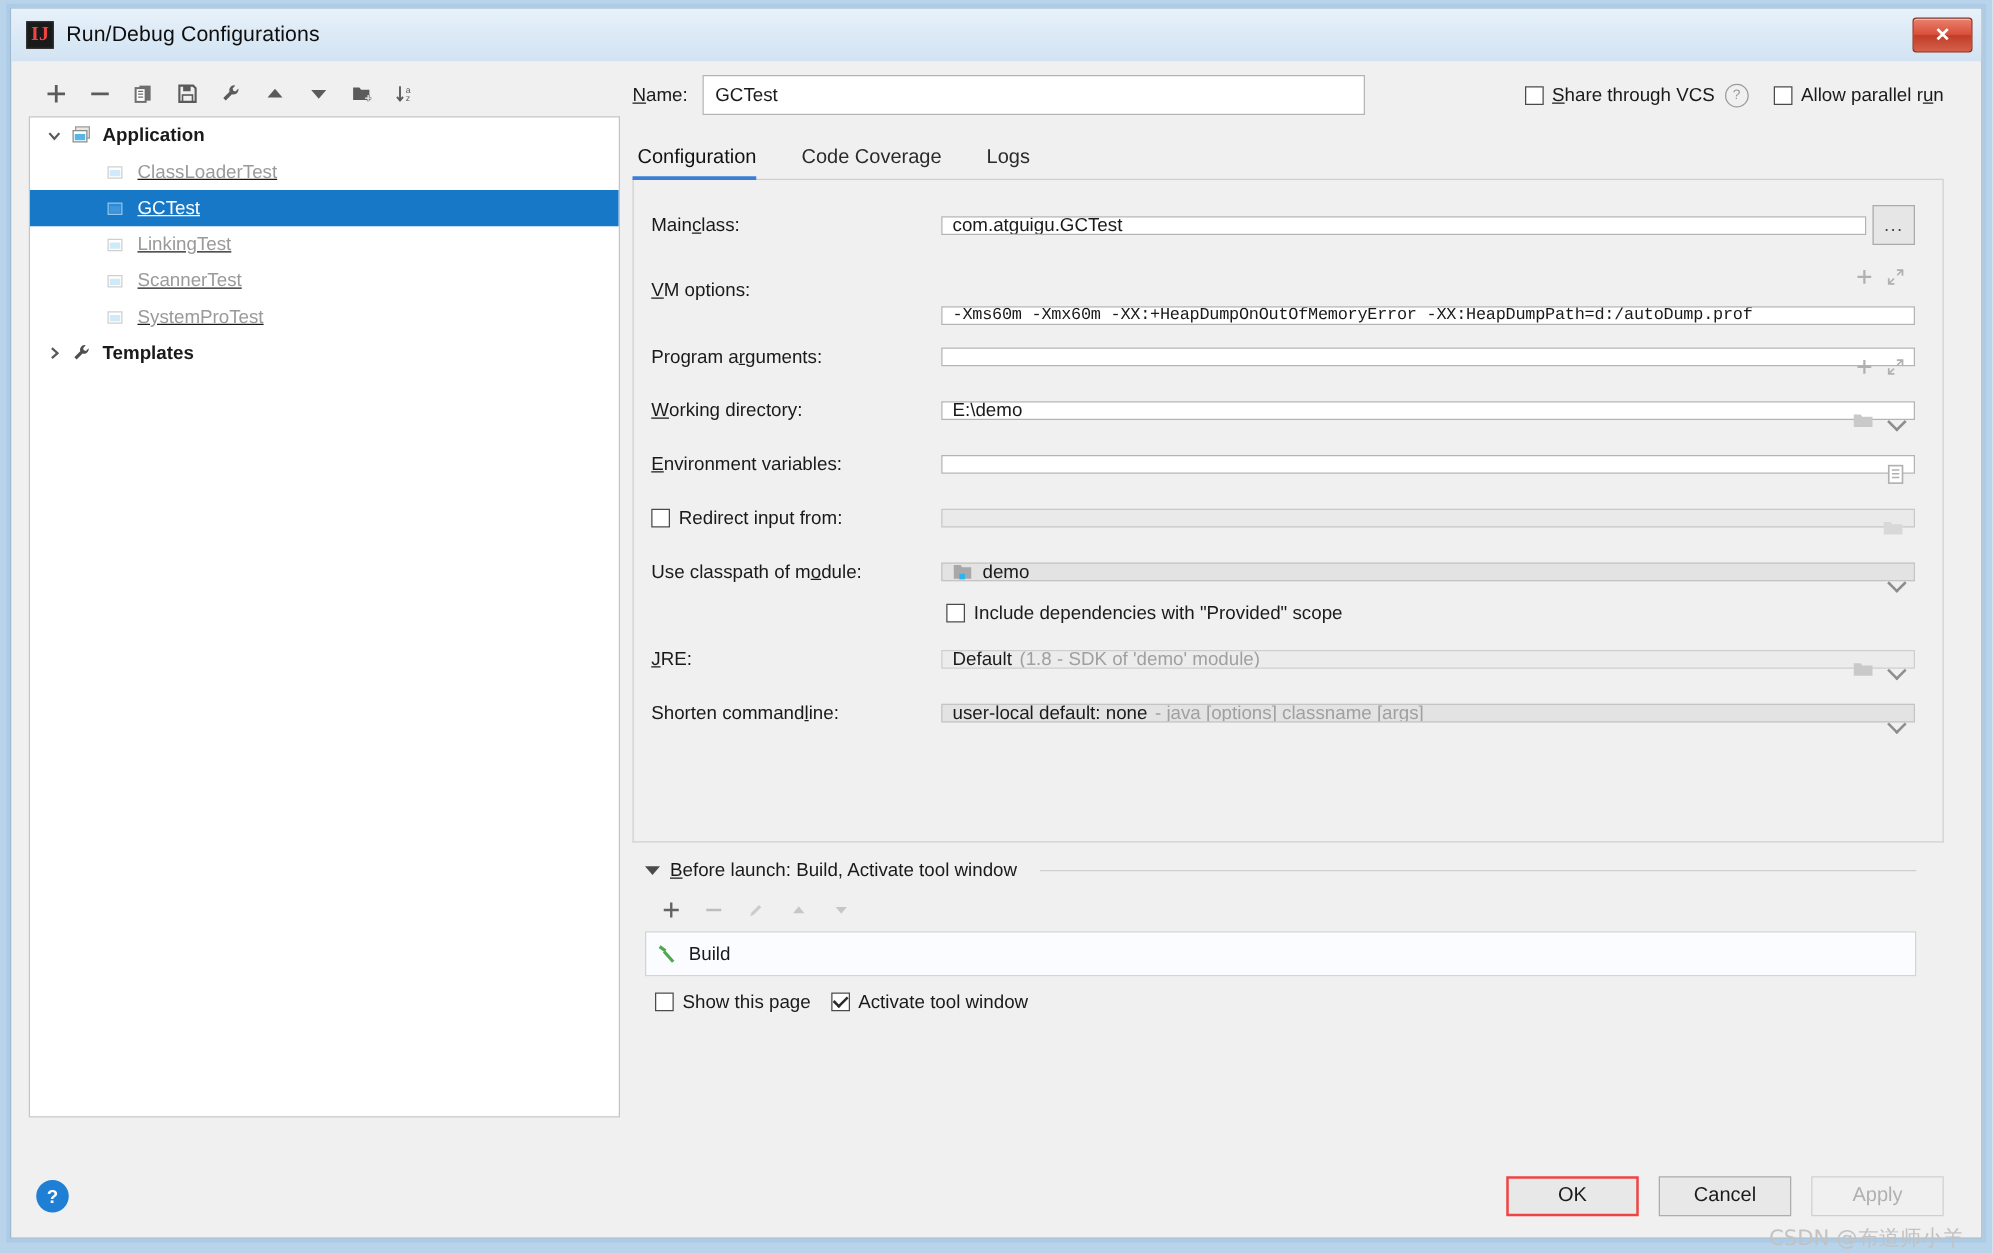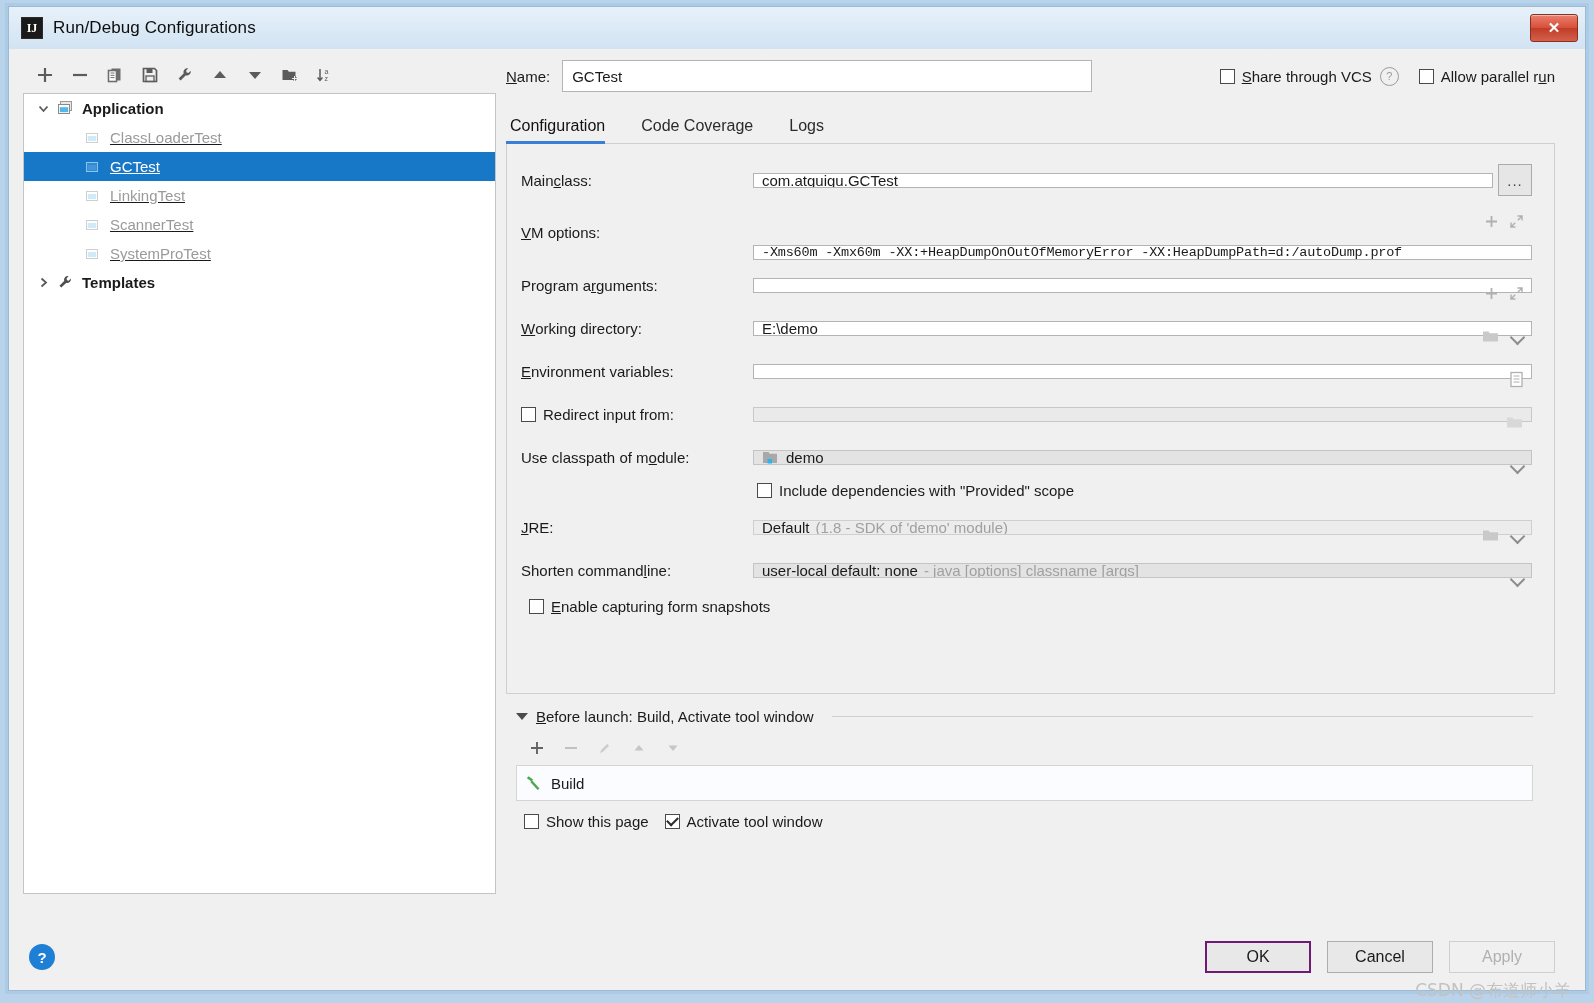--- a/index.html
+++ b/index.html
@@ -26,21 +26,21 @@
     display:flex;align-items:center;
     padding:0 6px 0 12px;
     position:relative;
   }
   .app-icon{
     width:20px;height:20px;background:#1a1a1a;
     border:1px solid #2b2b2b;
     display:flex;align-items:center;justify-content:center;
     margin-right:10px;flex:0 0 20px;
   }
-  .app-icon span{color:#ffffff;font-size:12px;font-weight:bold;line-height:1;font-family:"Liberation Serif",serif;}
+  .app-icon span{color:#ef4444;font-size:16px;font-weight:bold;line-height:1;font-family:"Liberation Serif",serif;}
   .title-text{font-size:17px;color:#0e0e0e;letter-spacing:.1px;}
   .close-btn{
     position:absolute;right:7px;top:7px;
     width:46px;height:26px;
     background:linear-gradient(to bottom,#e8816e 0%,#d9503a 48%,#c03d28 52%,#d4614b 100%);
     border:1px solid #8a2f1e;border-radius:3px;
     display:flex;align-items:center;justify-content:center;
     color:#fff;font-size:15px;font-weight:bold;
     box-shadow:inset 0 1px 0 rgba(255,255,255,.45);
     cursor:pointer;
@@ -150,21 +150,21 @@
   }
   .help-circle{
     width:26px;height:26px;border-radius:50%;background:#1e7fd4;color:#fff;
     display:flex;align-items:center;justify-content:center;font-size:15px;font-weight:bold;cursor:pointer;
   }
   .btns{margin-left:auto;display:flex;gap:16px;align-items:center;}
   .dbtn{
     width:106px;height:32px;background:#e8e8e8;border:1px solid #adadad;
     display:flex;align-items:center;justify-content:center;font-size:16px;cursor:pointer;box-sizing:border-box;
   }
-  .dbtn.default{border:2px solid #701a75;background:#e8e8e8;}
+  .dbtn.default{border:2px solid #ef4444;background:#e8e8e8;}
   .dbtn.disabled{color:#b0b0b0;border-color:#cfcfcf;background:#f0f0f0;cursor:default;text-align:center;}
   .watermark{
     position:absolute;right:14px;bottom:-12px;color:#c2c2c2;font-size:17px;
     font-family:"DejaVu Sans",sans-serif;white-space:nowrap;
   }
   u{text-decoration:underline;}
 </style>
 </head>
 <body>
 
@@ -491,24 +491,20 @@
             <div class="ti combo">
               <span class="strongpart">user-local default: none</span>
               <span class="ghost" style="margin-left:6px;">- java [options] classname [args]</span>
             </div>
             <div class="inner-ic">
               <span class="chev"></span>
             </div>
           </div>
         </div>
 
-        <div class="lone-cb">
-          <span class="cbx"></span>
-          <span><u>E</u>nable capturing form snapshots</span>
-        </div>
 
         <div class="filler"></div>
       </div>
 
       <div class="before">
         <div class="bl-head">
           <span class="tri"></span>
           <span class="bl-title"><u>B</u>efore launch: Build, Activate tool window</span>
           <span class="bl-line"></span>
         </div>

